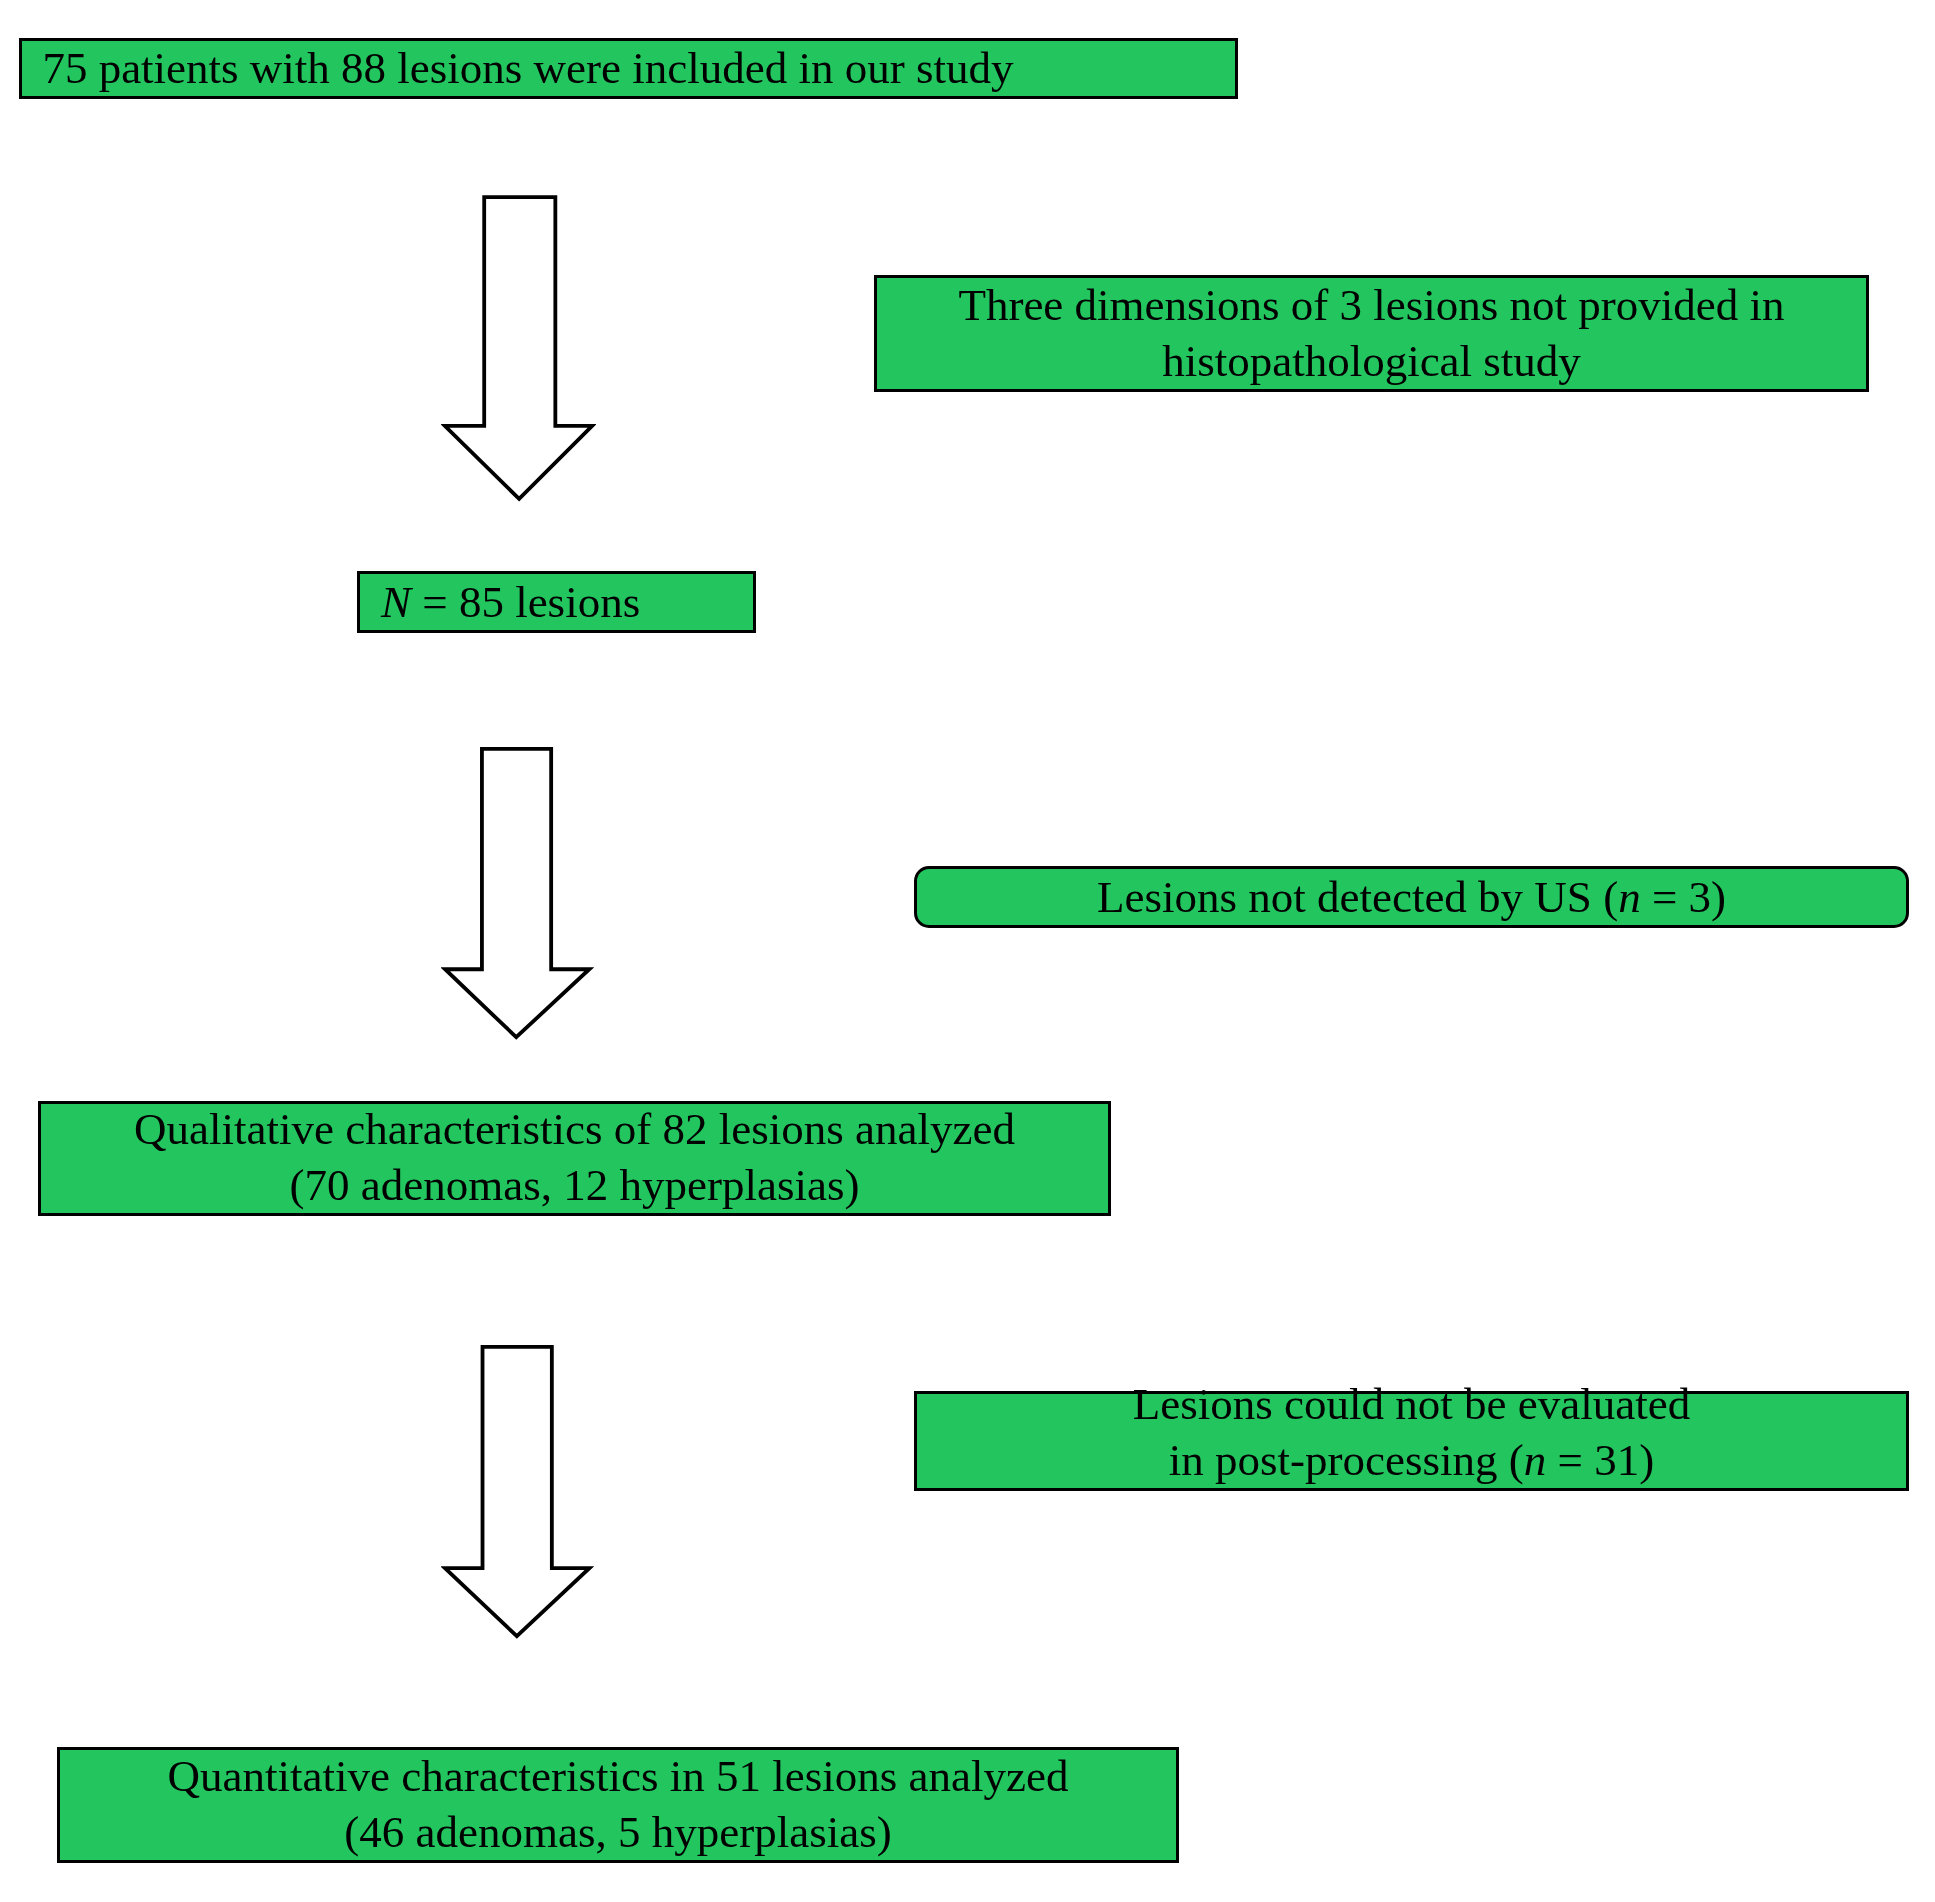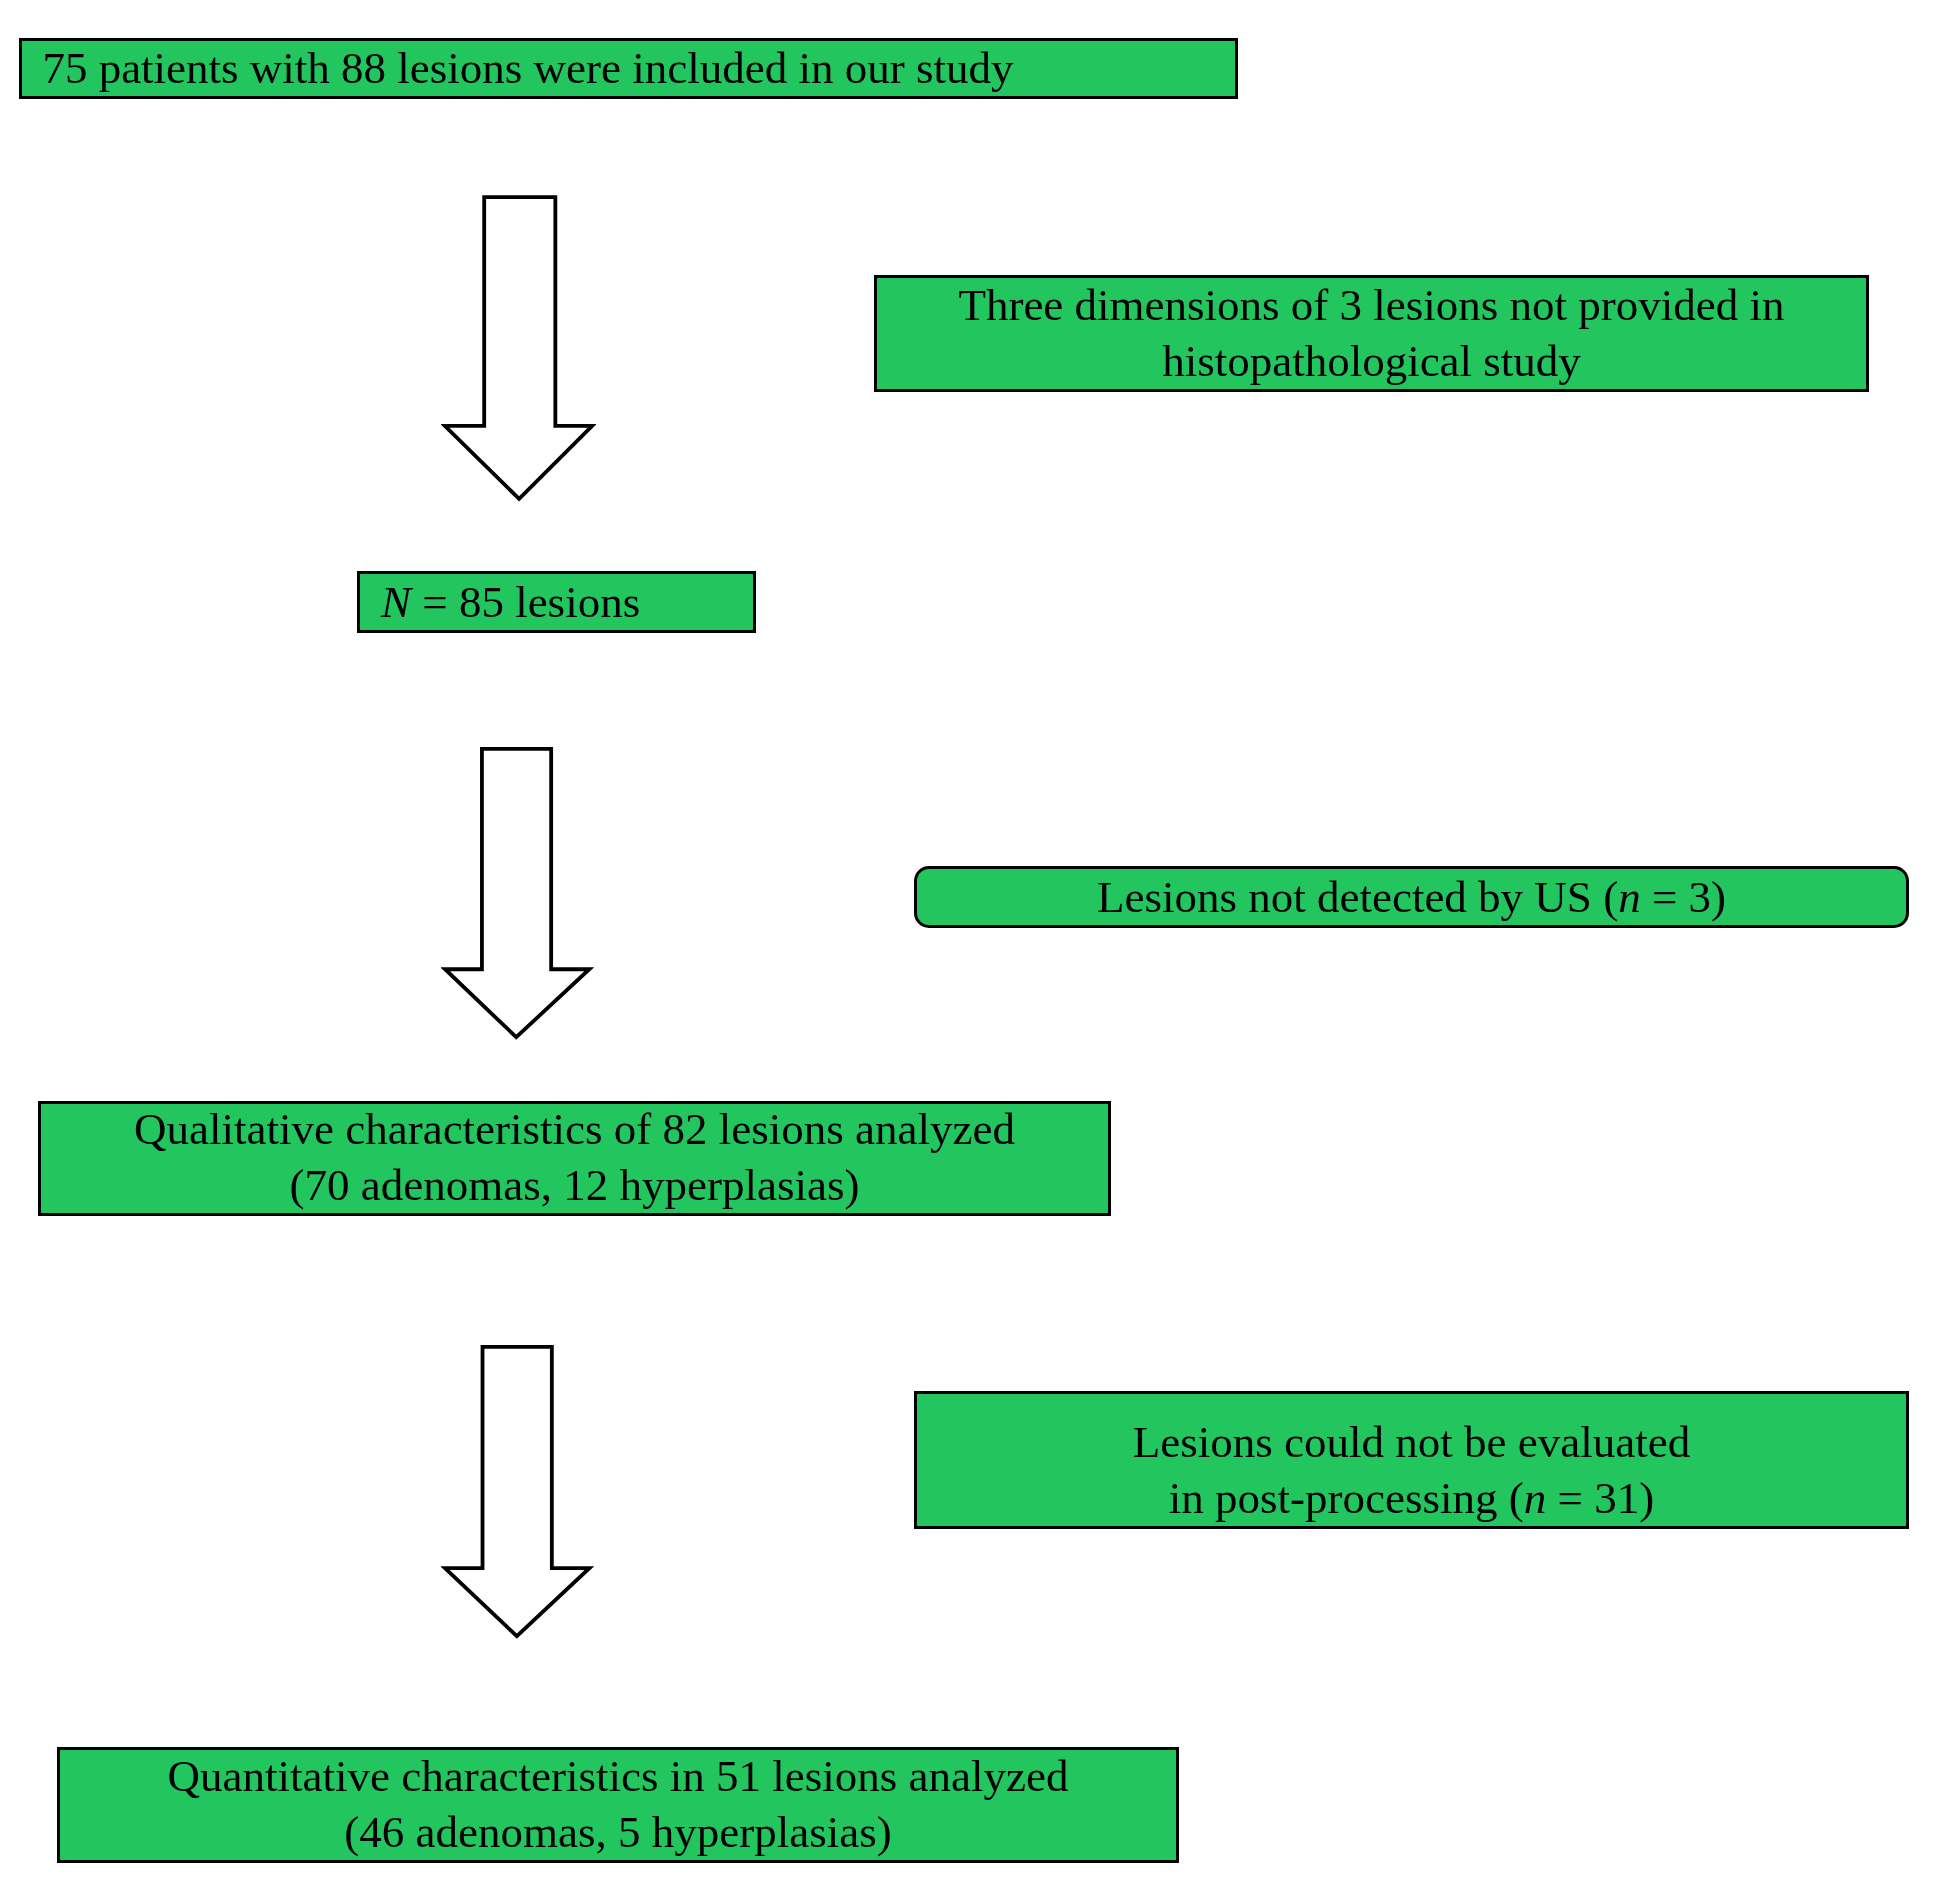--- a/index.html
+++ b/index.html
@@ -60,21 +60,21 @@
 
   <div class="box center" style="left:38px;top:1101px;width:1073px;height:115px;">
     <div class="line">Qualitative characteristics of 82 lesions analyzed</div>
     <div class="line">(70 adenomas, 12 hyperplasias)</div>
   </div>
 
   <svg class="arrow-svg" style="left:441px;top:1343px;" width="153" height="297" viewBox="0 0 240 467" aria-hidden="true">
     <polygon points="65,6 174,6 174,354 233,354 119,461 6,354 65,354"></polygon>
   </svg>
 
-  <div class="box center" style="left:914px;top:1391px;width:995px;height:138px;">
+  <div class="box center" style="left:914px;top:1391px;width:995px;height:100px;">
     <div class="line">Lesions could not be evaluated</div>
     <div class="line"><span>in post-processing (</span><span class="it">n</span><span> = 31)</span></div>
   </div>
 
   <div class="box center" style="left:57px;top:1747px;width:1122px;height:116px;">
     <div class="line">Quantitative characteristics in 51 lesions analyzed</div>
     <div class="line">(46 adenomas, 5 hyperplasias)</div>
   </div>
 
 </div>

